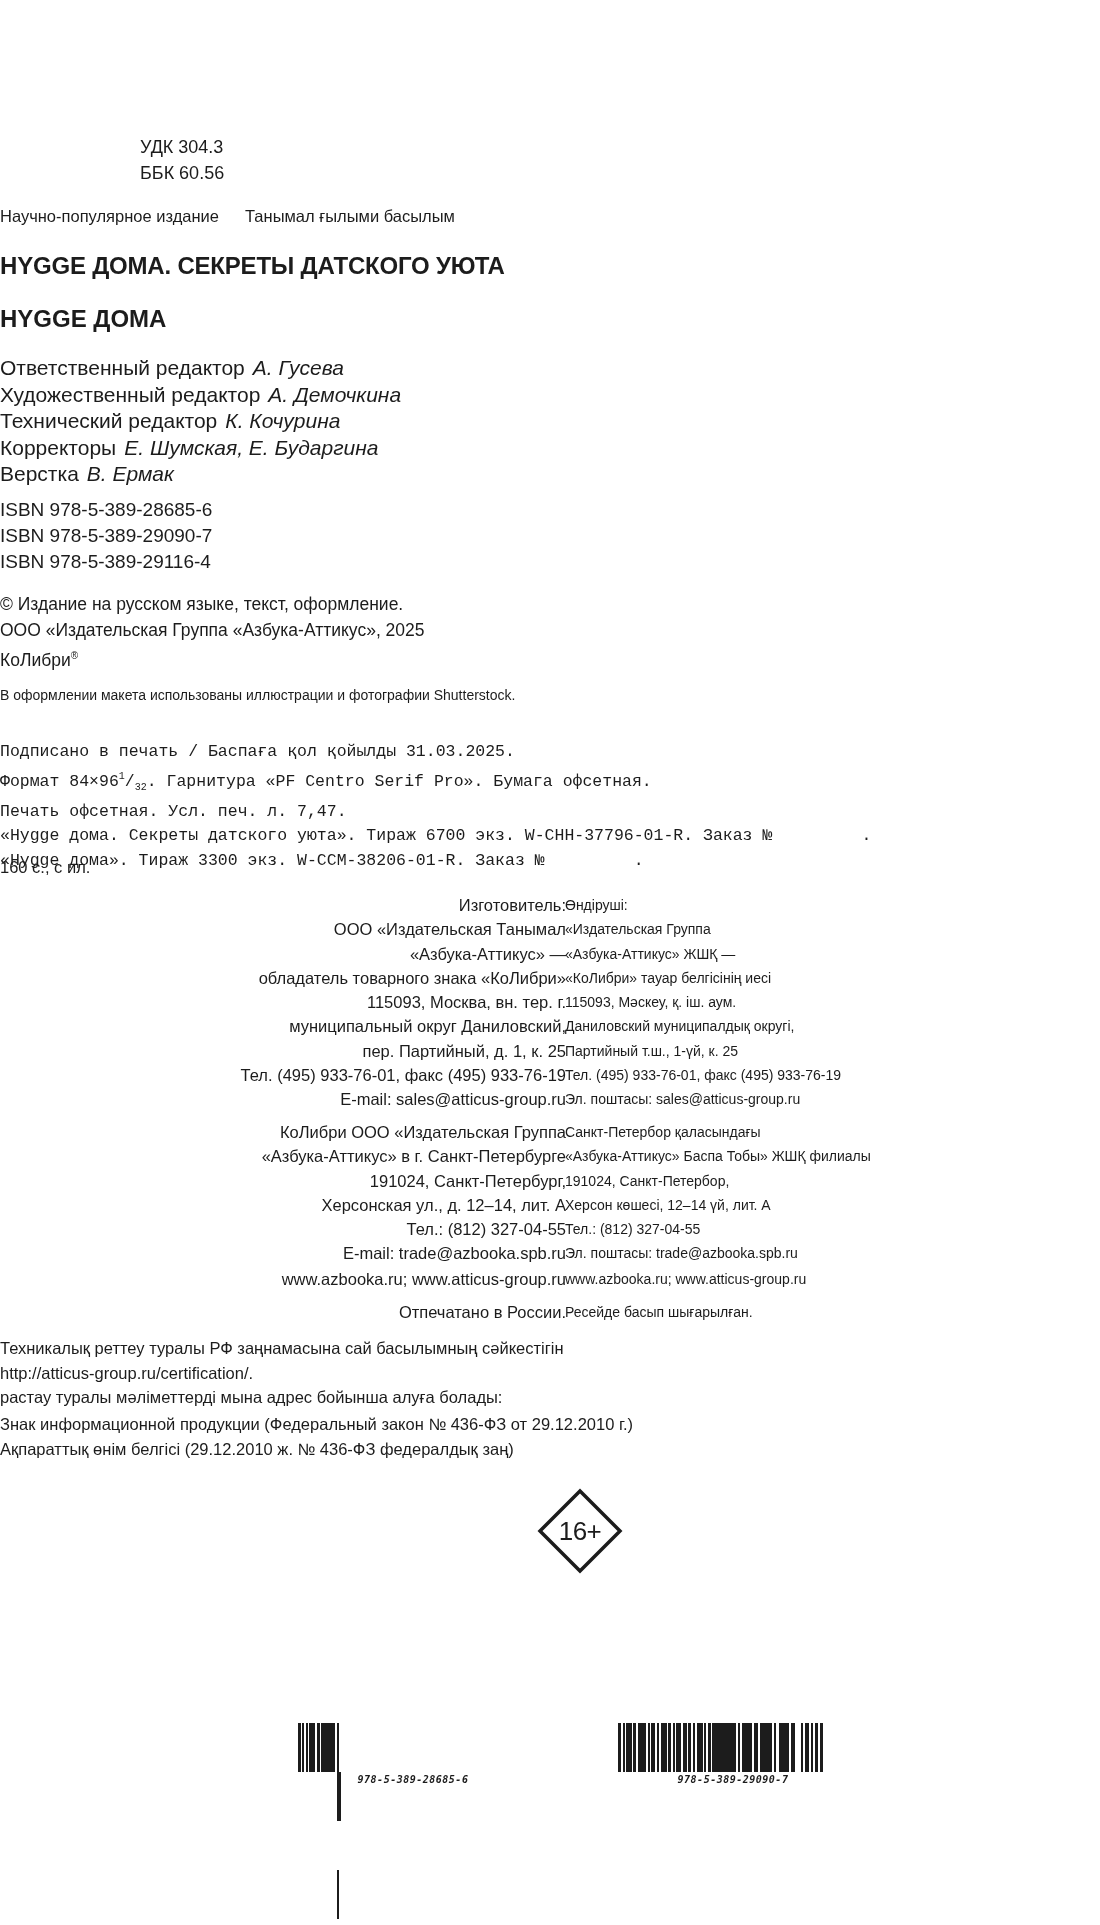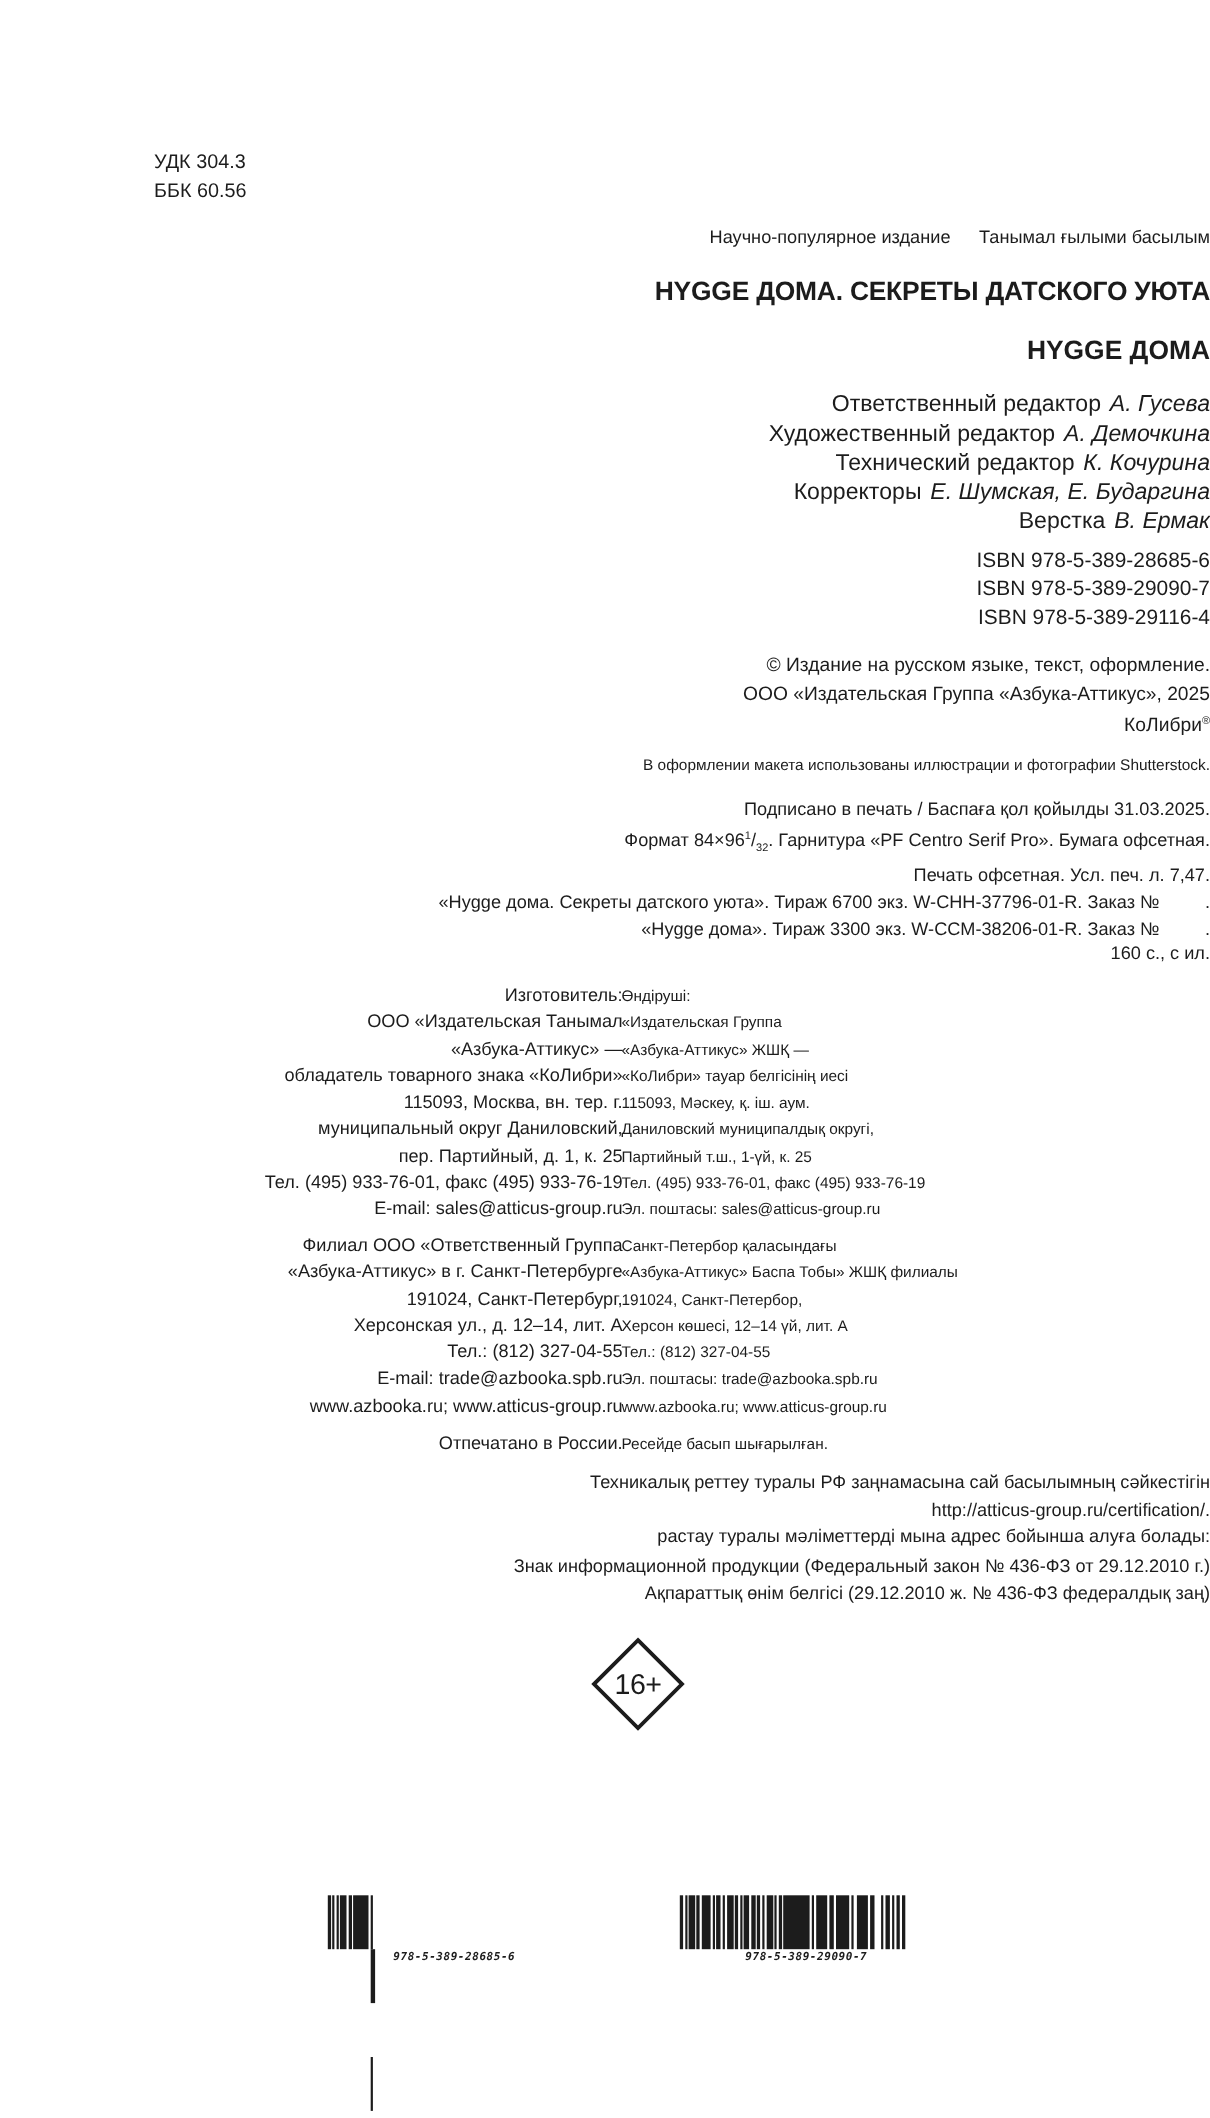--- a/index.html
+++ b/index.html
@@ -4,33 +4,33 @@
 <style>
   html, body { margin: 0; padding: 0; background: #ffffff; }
   body {
     width: 1100px; height: 1925px; position: relative; overflow: hidden;
     font-family: "Liberation Sans", "DejaVu Sans", sans-serif;
     color: #1c1c1c;
   }
   .abs { position: absolute; }
   .codes { left: 140px; top: 134px; font-size: 18px; line-height: 26px; }
   .codes div { white-space: nowrap; }
-  .center { left: 0; width: 1100px; text-align: right; white-space: nowrap; }
+  .center { left: 0; width: 1100px; text-align: left; white-space: nowrap; }
   .edtype { top: 207px; font-size: 16.5px; }
   .edtype span { display: inline-block; }
   .edtype .gap { width: 26px; }
   .title1 { top: 252px; font-size: 24px; font-weight: bold; letter-spacing: -0.2px; }
   .title2 { top: 305px; font-size: 24px; font-weight: bold; }
   .credits { top: 355px; font-size: 21px; line-height: 26.5px; }
   .credits .nm { font-style: italic; margin-left: 8px; }
   .isbns { top: 497px; font-size: 19px; line-height: 26px; }
   .copyr { top: 591px; font-size: 17.5px; line-height: 26px; }
   .copyr sup { font-size: 10px; }
   .shutter { top: 687px; font-size: 14px; }
-  .print { top: 724px; font-size: 16.5px; line-height: 24.5px; }
+  .print { top: 740px; font-size: 16.5px; line-height: 24.5px; font-family: Liberation Mono, monospace; }
   .print sup { font-size: 10px; }
   .print sub { font-size: 10px; }
   .pages { top: 858px; font-size: 16.5px; }
   .col-left { right: 534px; text-align: right; font-size: 16.5px; line-height: 24.3px; white-space: nowrap; }
   .col-right { left: 565px; text-align: left; font-size: 14px; line-height: 24.3px; white-space: nowrap; }
   .blk1 { top: 893px; }
   .blk2 { top: 1120px; }
   .web { top: 1267px; }
   .printed { top: 1300px; }
   .cert { top: 1336px; font-size: 16.5px; line-height: 24.5px; }
@@ -121,21 +121,21 @@
   <div>«КоЛибри» тауар белгісінің иесі</div>
   <div>115093, Мәскеу, қ. іш. аум.</div>
   <div>Даниловский муниципалдық округі,</div>
   <div>Партийный т.ш., 1-үй, к. 25</div>
   <div>Тел. (495) 933-76-01, факс (495) 933-76-19</div>
   <div>Эл. поштасы: sales@atticus-group.ru</div>
 </div>
 
 
 <div class="abs col-left blk2">
-  <div>Филиал ООО «Ответственный Группа</div>
+  <div>КоЛибри ООО «Издательская Группа</div>
   <div>«Азбука-Аттикус» в г. Санкт-Петербурге</div>
   <div>191024, Санкт-Петербург,</div>
   <div>Херсонская ул., д. 12–14, лит. А</div>
   <div>Тел.: (812) 327-04-55</div>
   <div>E-mail: trade@azbooka.spb.ru</div>
 </div>
 
 
 <div class="abs col-right blk2">
   <div>Санкт-Петербор қаласындағы</div>

